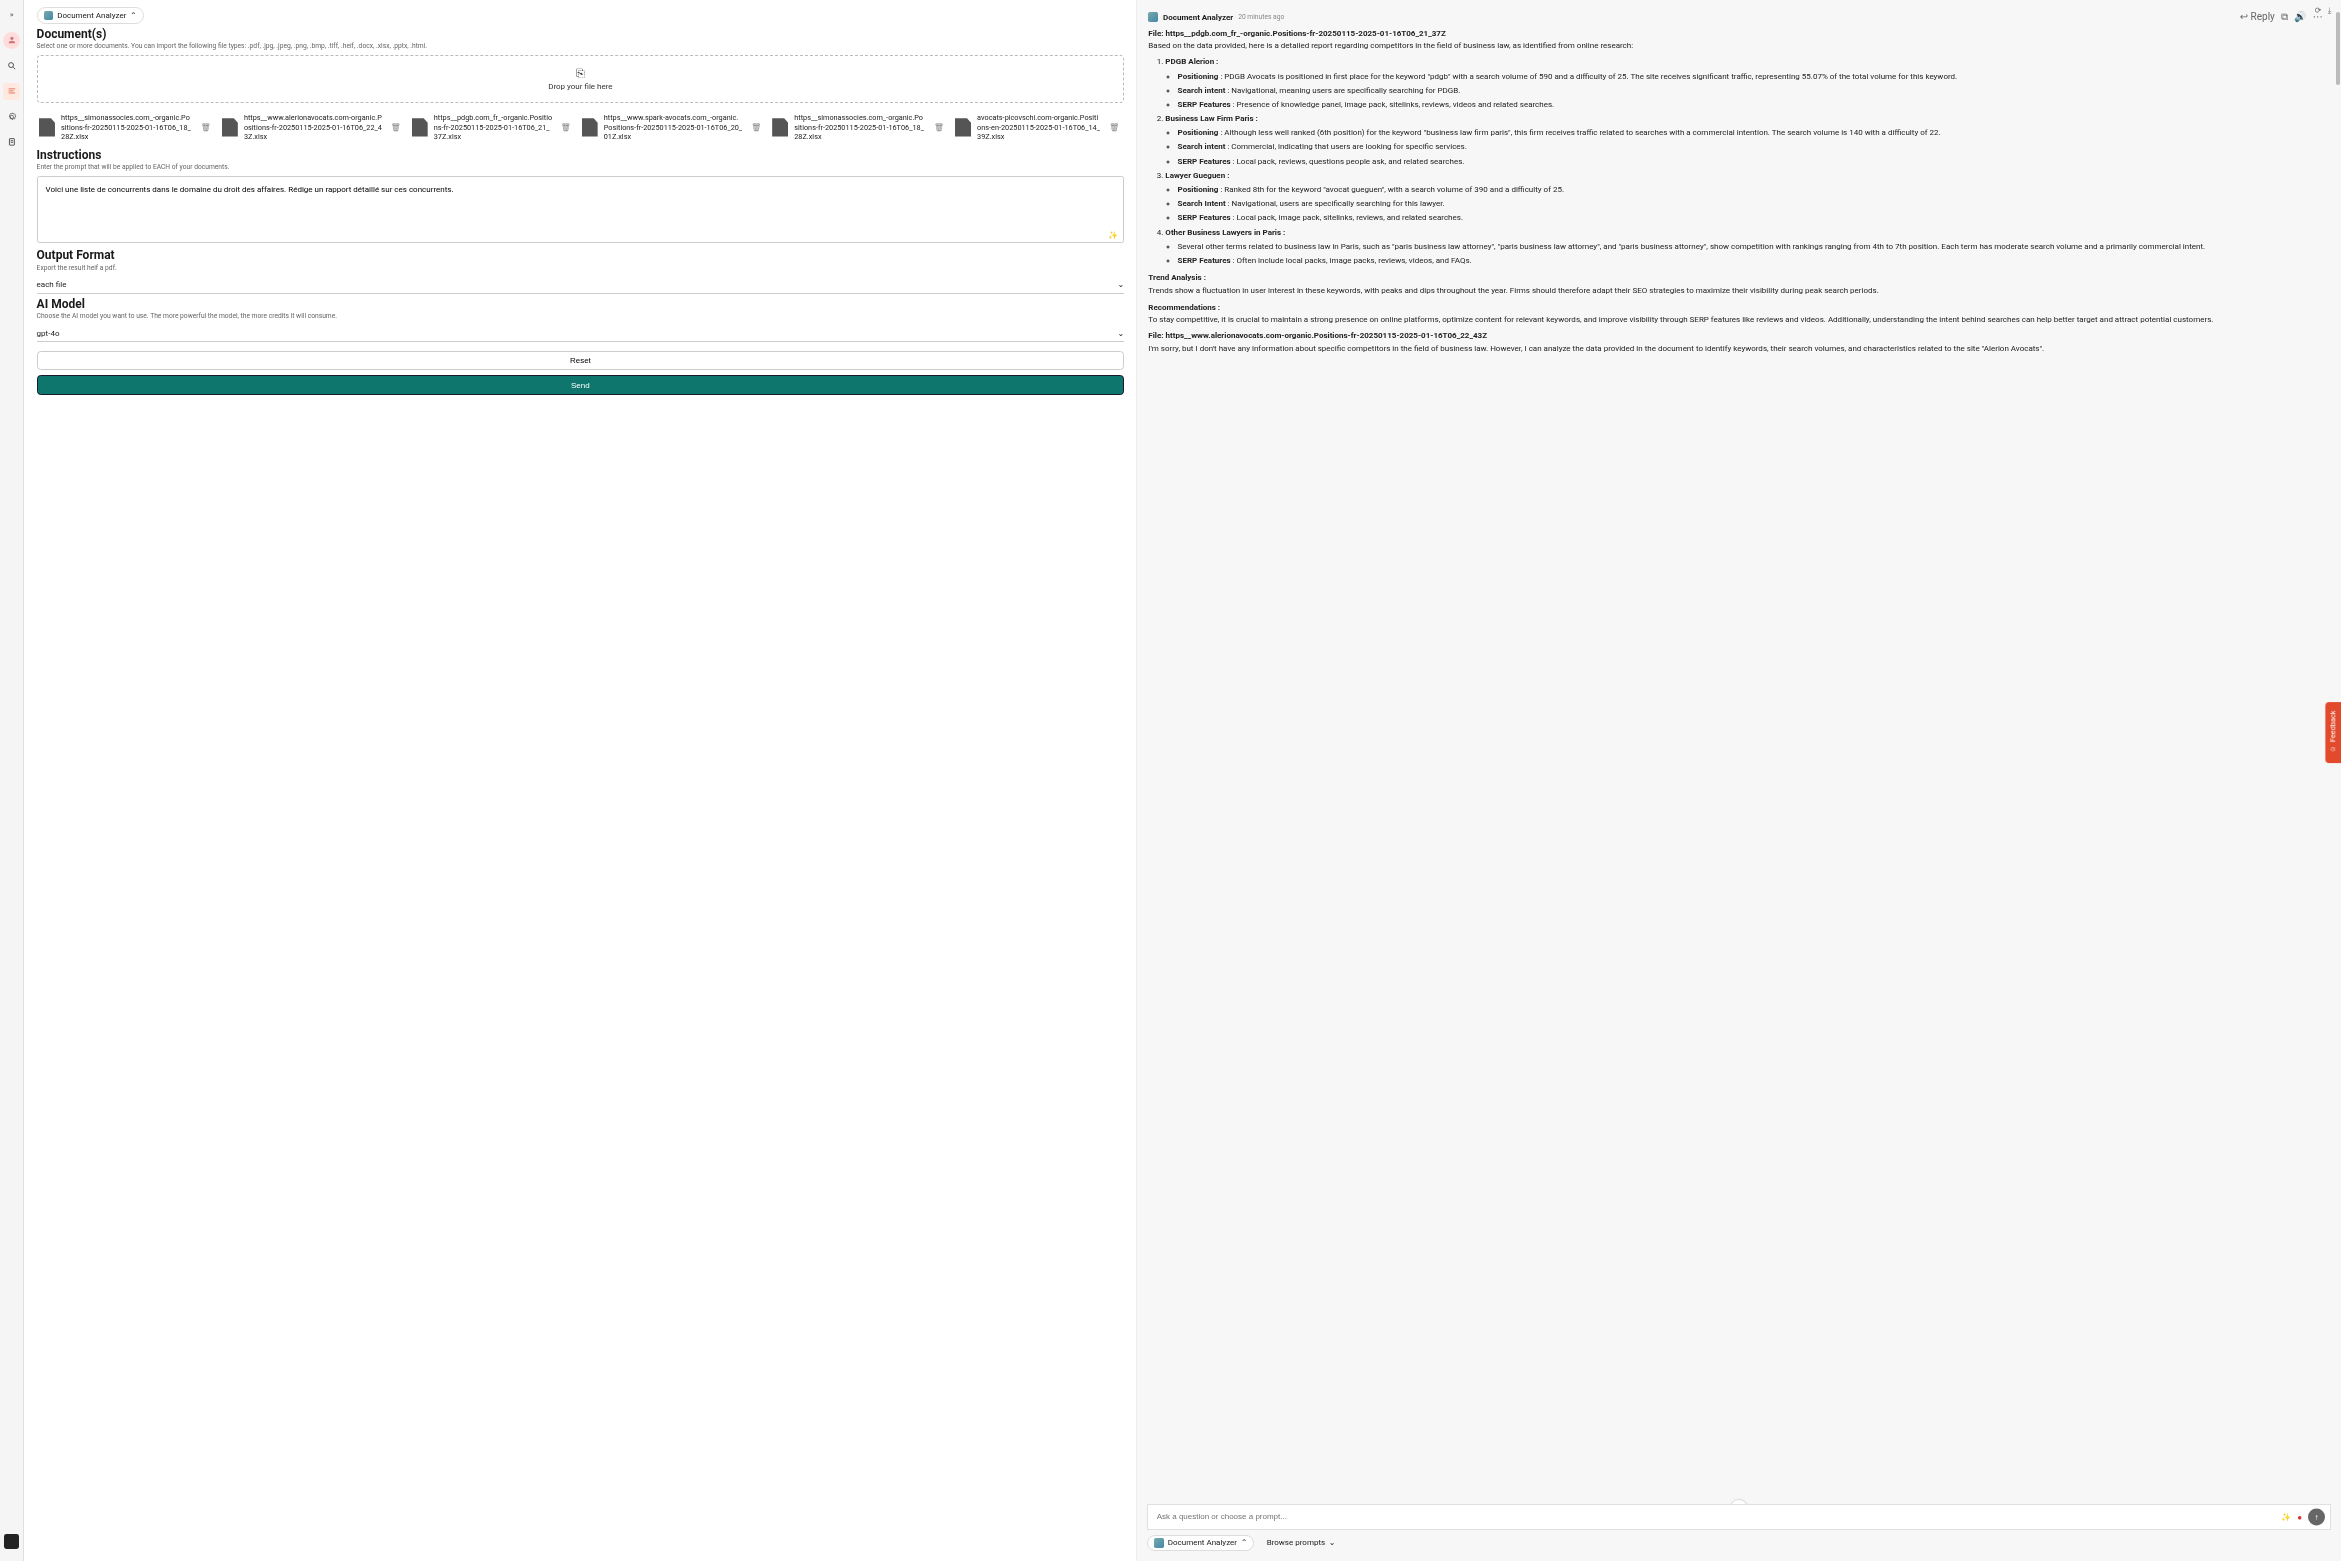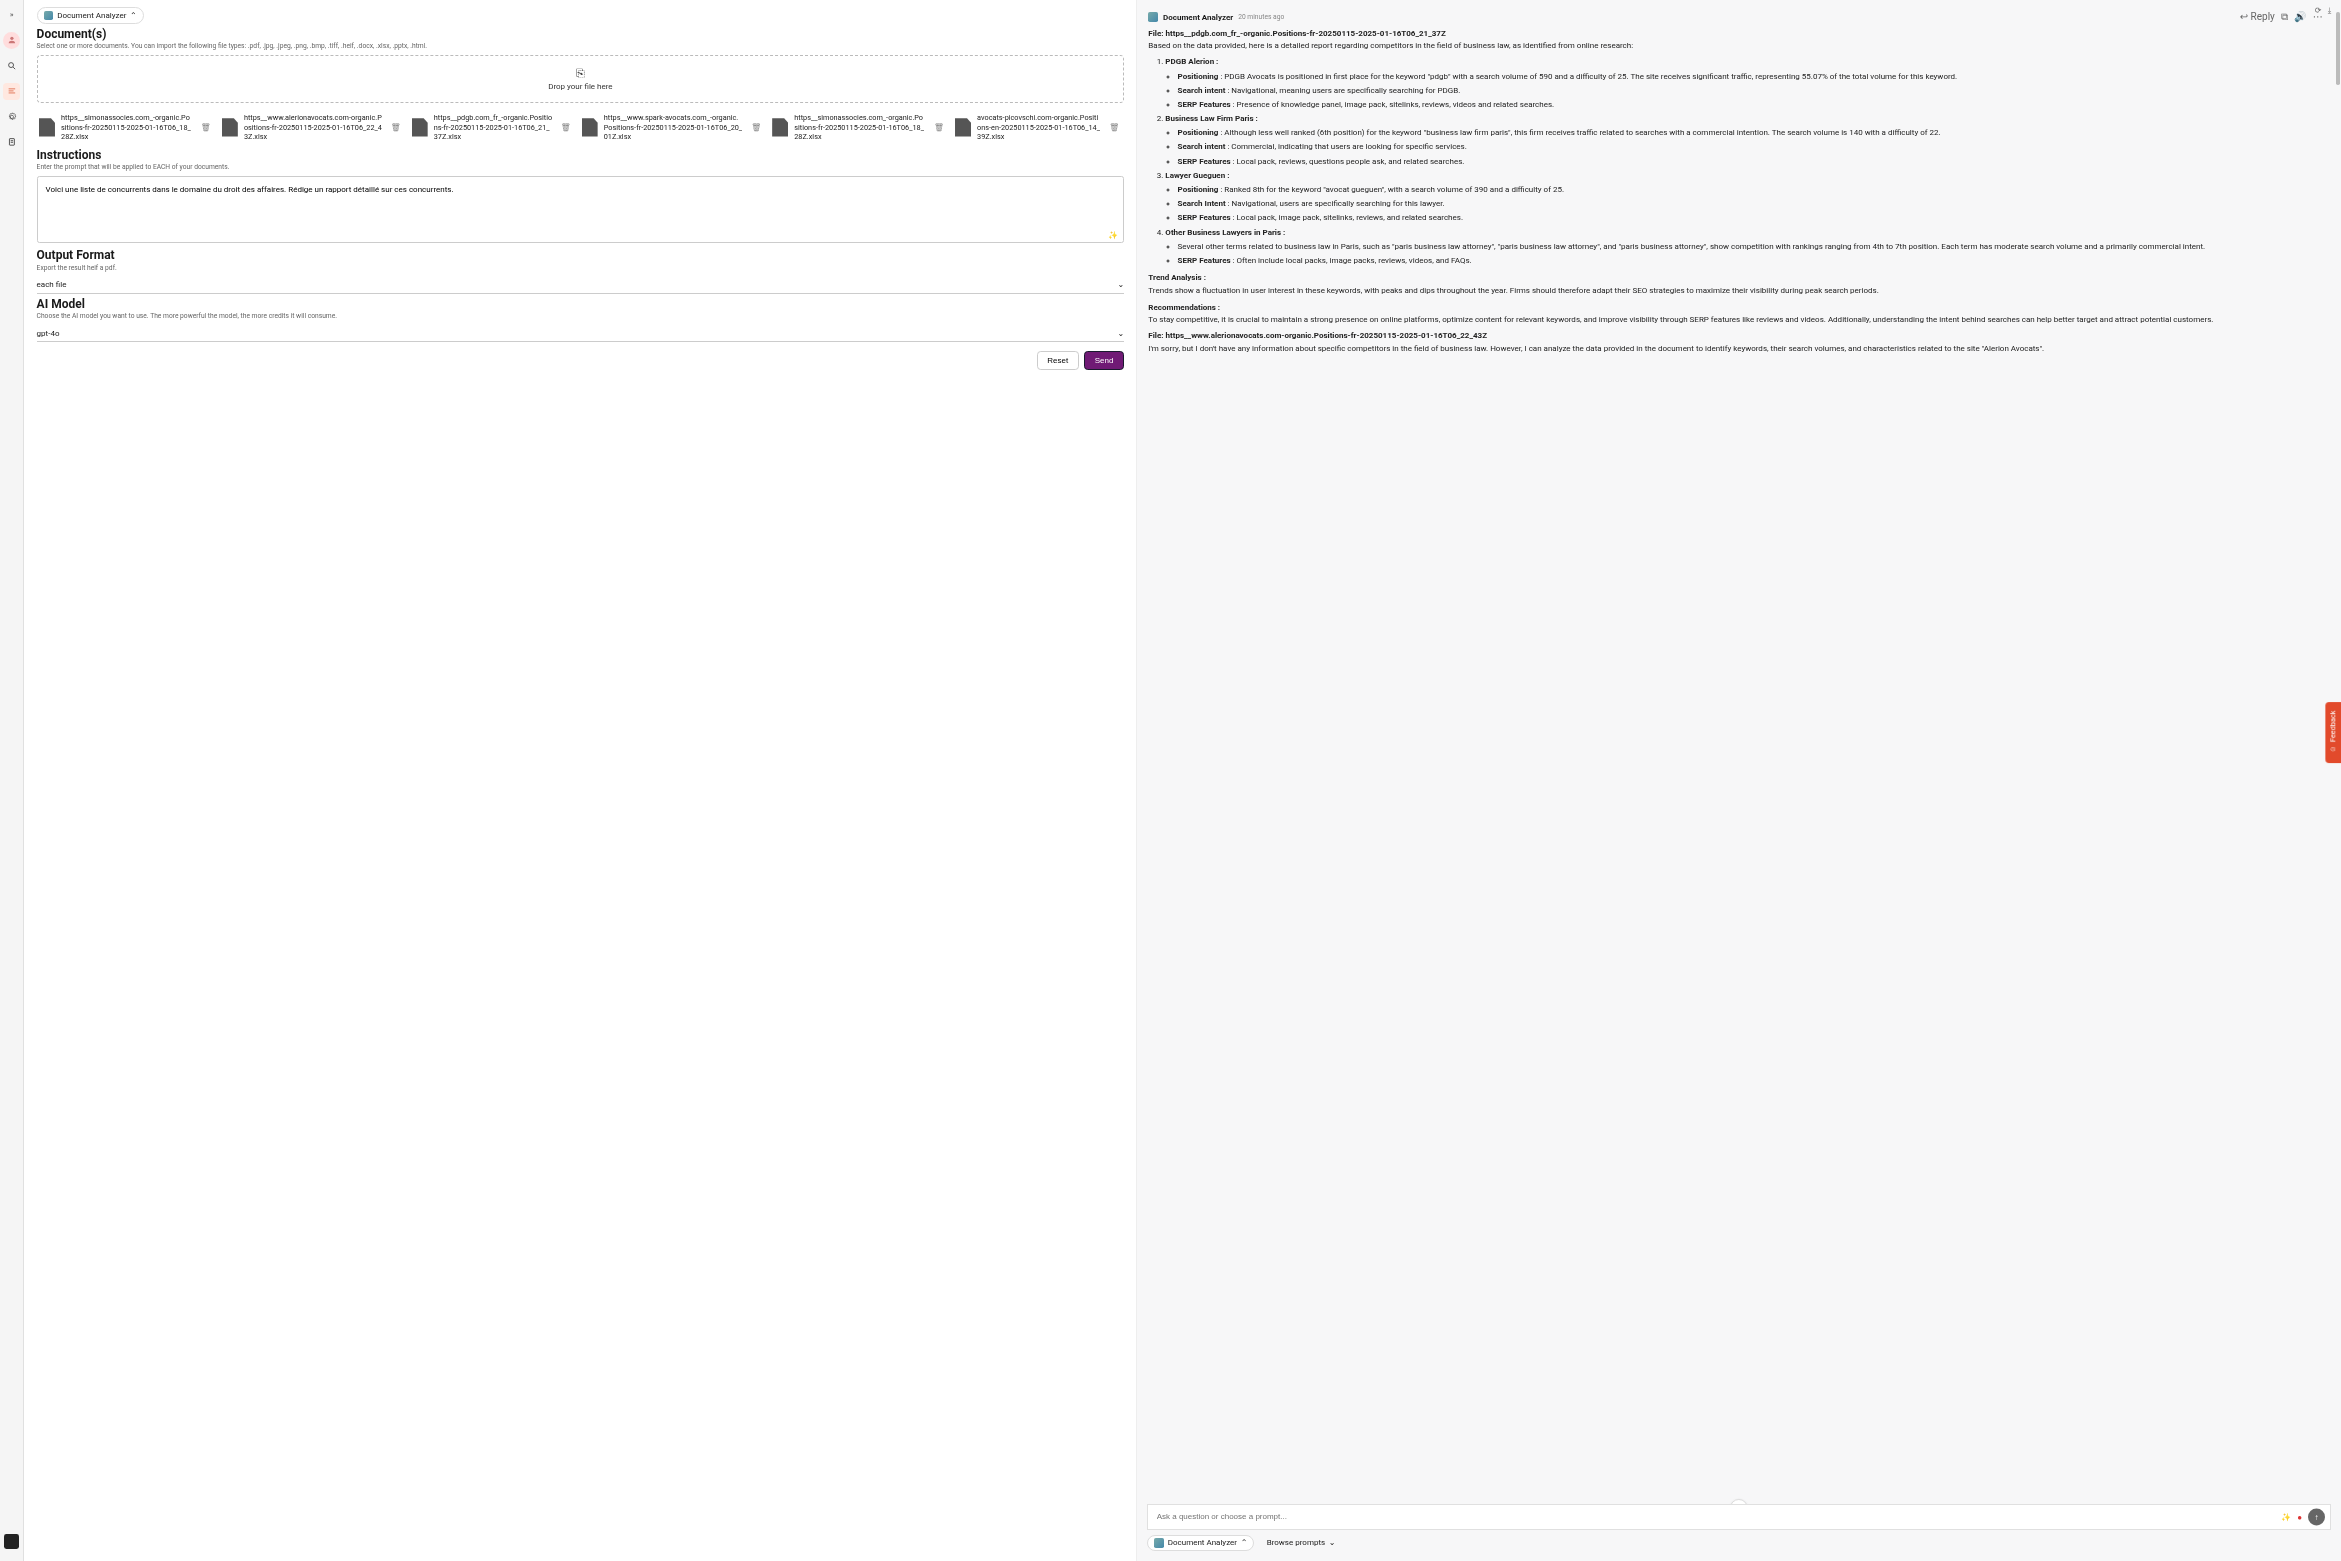--- a/index.html
+++ b/index.html
@@ -22,23 +22,23 @@
 .dropzone .upicon { font-size: 11px; margin-bottom: 2.4px; display:block; }
 .file-list { display: flex; gap: 3.7px; margin-top: 6.1px; }
 .file-row { display: flex; align-items: center; gap: 6.1px; padding: 3.7px 2.4px; }
 .file-icon { width: 16px; height: 18.3px; background: #555; clip-path: polygon(0 0, 75% 0, 100% 25%, 100% 100%, 0 100%); }
 .file-name { flex: 1; font-size: 7.3px; color: #222; word-break: break-all; line-height: 1.3; }
 .trash { color: #888; cursor: pointer; padding: 2.4px; }
 .textarea { width: 100%; border: 0.6px solid #ccc; border-radius: 2.4px; padding: 8px; font-family: inherit; font-size: 8px; resize: none; height: 67px; position: relative; }
 .textarea-wrap { position: relative; }
 .wand-inline { position: absolute; right: 6.1px; bottom: 4.9px; color: #666; cursor: pointer; }
 .select-row { border-bottom: 0.6px solid #ccc; padding: 3.7px 0; display: flex; justify-content: space-between; align-items: center; font-size: 8px; cursor: pointer; }
-.btn-row { display: flex; justify-content: flex-end; gap: 4.9px; margin-top: 8.5px; }
+.btn-row { display: flex; justify-content: flex-end; gap: 4.9px; margin-top: 8.5px; flex-direction: column; }
 .btn { padding: 4.3px 9.8px; border-radius: 3.7px; border: 0.6px solid #ccc; background: #fff; cursor: pointer; font-size: 8px; }
-.btn.primary { background: #701a75; color: #fff; border-color: #1a1a2e; text-align: right; }
+.btn.primary { background: #0f766e; color: #fff; border-color: #1a1a2e; }
 .topbar-right { position: absolute; top: 6.1px; right: 9.8px; display: flex; gap: 6.1px; color: #666; }
 .chat-scroll { flex: 1; overflow-y: auto; padding: 11px 18.3px 6.1px 11px; }
 .msg-head { display: flex; align-items: center; gap: 4.9px; font-size: 8px; }
 .msg-head .name { font-weight: 700; }
 .msg-head .time { color: #888; font-size: 6.7px; }
 .msg-actions { margin-left: auto; display: flex; gap: 6.1px; color: #666; font-size: 10px; align-items: flex-start; }
 .msg-body { margin-top: 4.9px; font-size: 8px; line-height: 1.55; color: #222; }
 .msg-body b { font-weight: 700; }
 .msg-body ol { padding-left: 17px; margin: 3.7px 0; }
 .msg-body ul { padding-left: 12.2px; list-style: circle; margin: 1.2px 0; }

